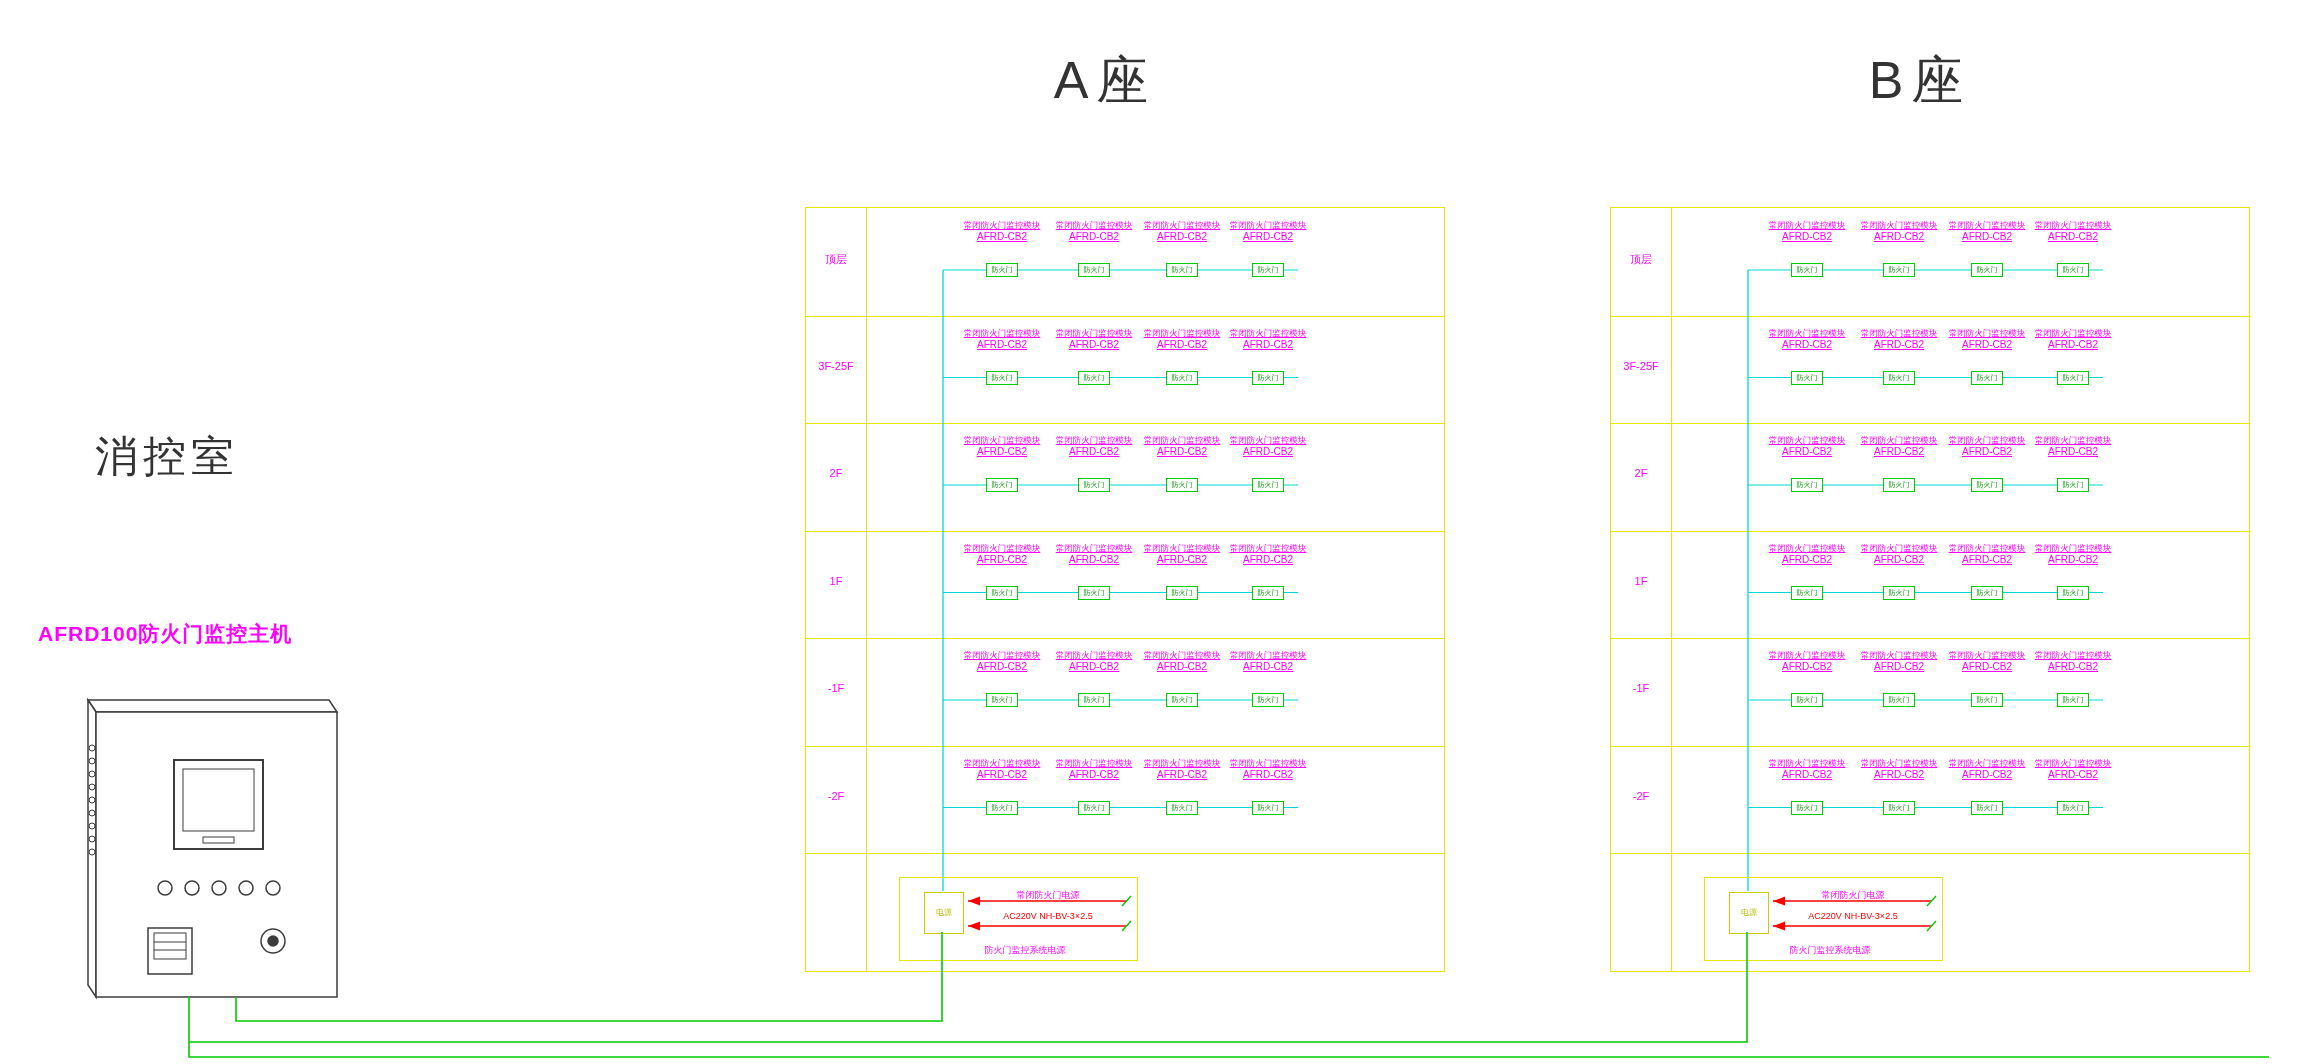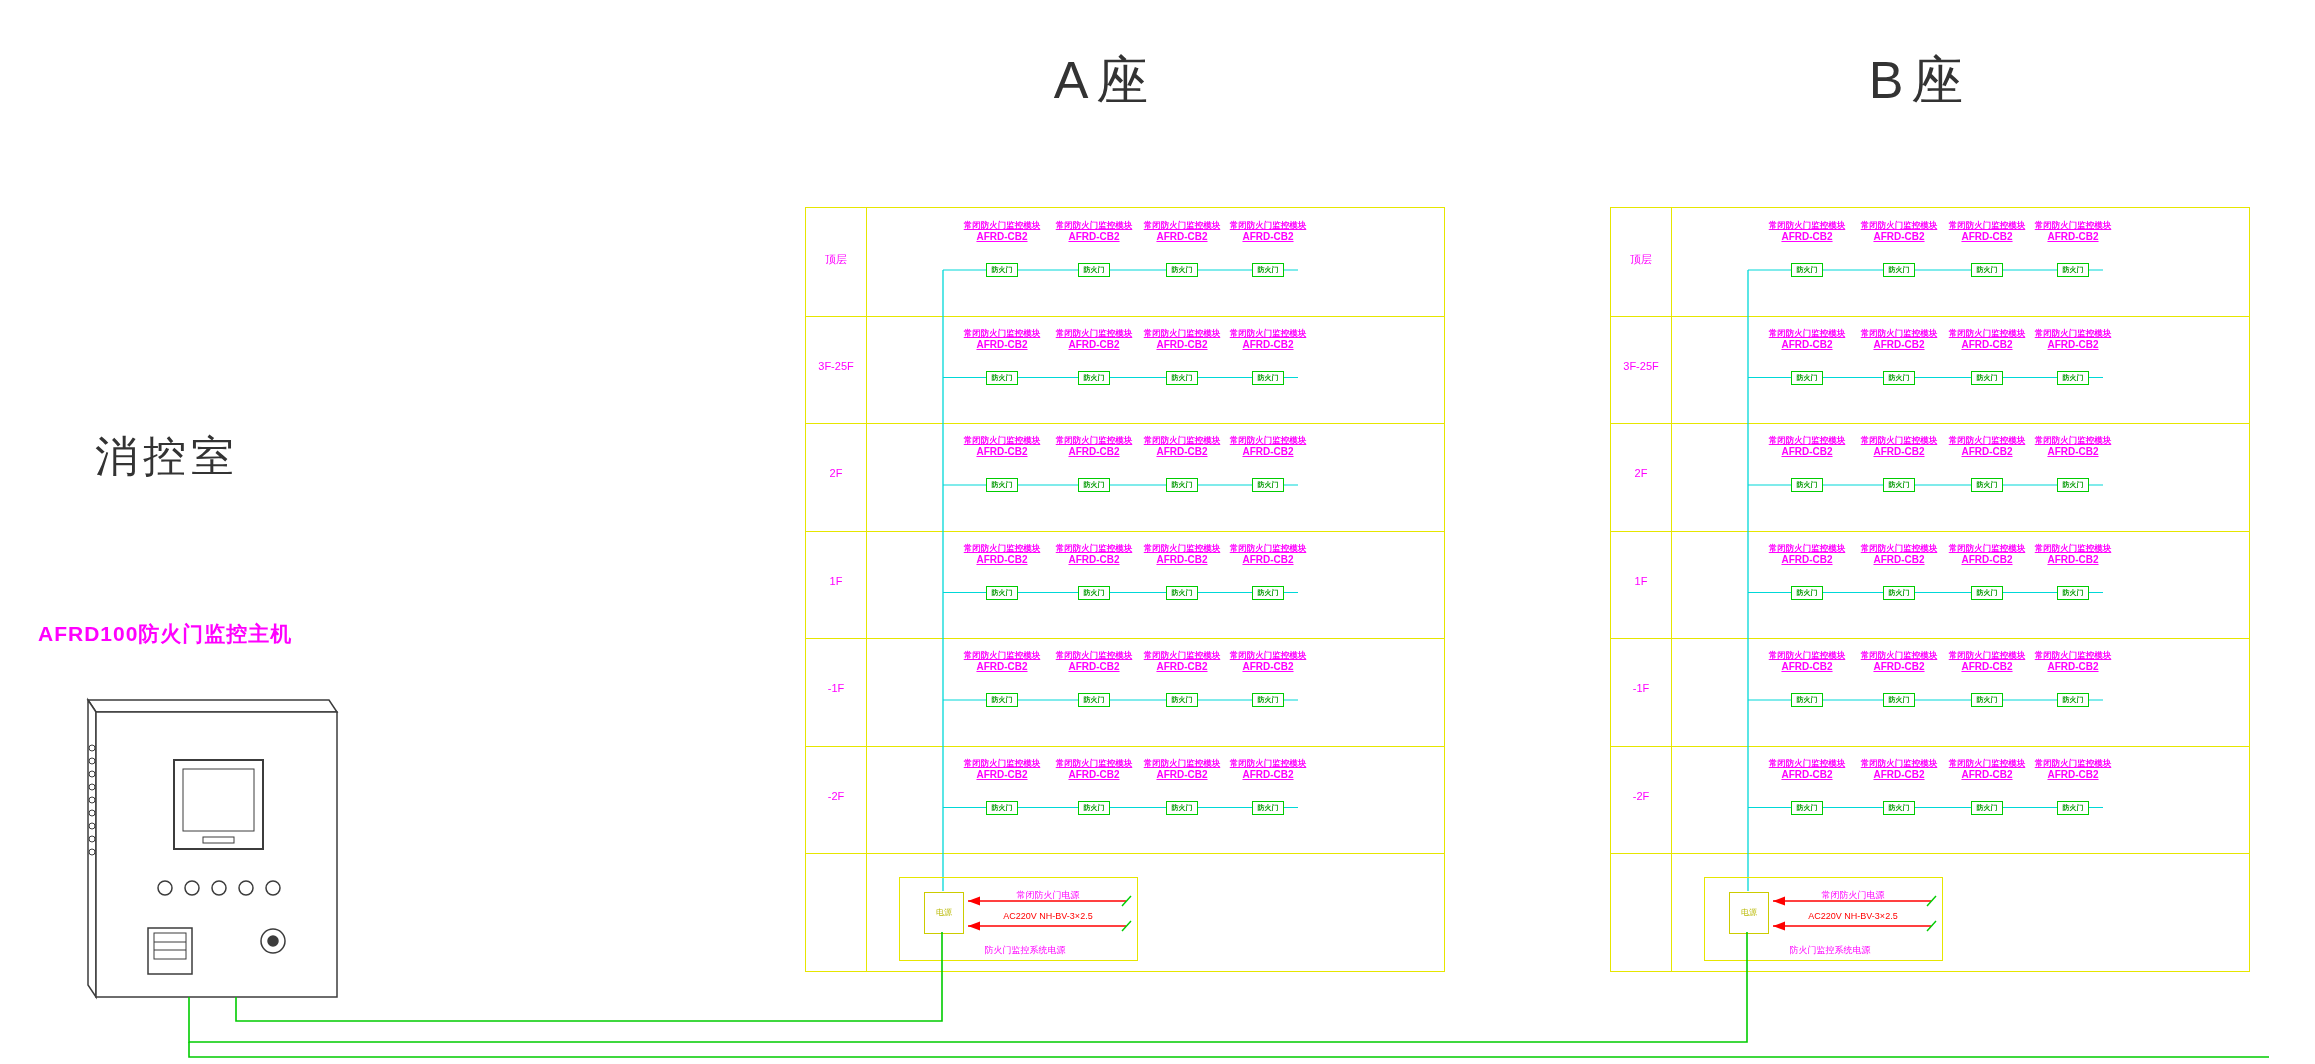--- a/index.html
+++ b/index.html
@@ -16,21 +16,21 @@
   .host-label { position:absolute; left:38px; top:620px; font-size:21px;
                 font-weight:700; color:#ff00ff; letter-spacing:1px; }
 
   .building { position:absolute; border:1px solid #e6e600; background:transparent; }
   .hline { position:absolute; left:0; right:0; height:0; border-top:1px solid #e6e600; }
   .vline { position:absolute; top:0; bottom:0; width:0; border-left:1px solid #e6e600; }
 
   .floor-label { position:absolute; left:0; width:60px; text-align:center;
                  color:#ff00ff; font-size:11px; white-space:nowrap; }
 
-  .device-group { position:absolute; width:90px; height:64px; text-align:center;font-weight:bold; }
+  .device-group { position:absolute; width:90px; height:64px; text-align:center; }
   .dl1 { position:absolute; top:0; left:0; width:100%; font-size:8.5px; color:#ff00ff;
          text-decoration:underline; white-space:nowrap; }
   .dl2 { position:absolute; top:11px; left:0; width:100%; font-size:10px; color:#ff00ff;
          text-decoration:underline; white-space:nowrap; }
   .dbox { position:absolute; top:43px; left:50%; transform:translateX(-50%);
           width:32px; height:14px; border:1px solid #00bb00; background:#ffffff;
           font-size:7px; line-height:11px; color:#009900; overflow:hidden; }
 
   .bldg-svg { position:absolute; left:0; top:0; overflow:visible; }
   #green-wires { position:absolute; left:0; top:0; overflow:visible; }

